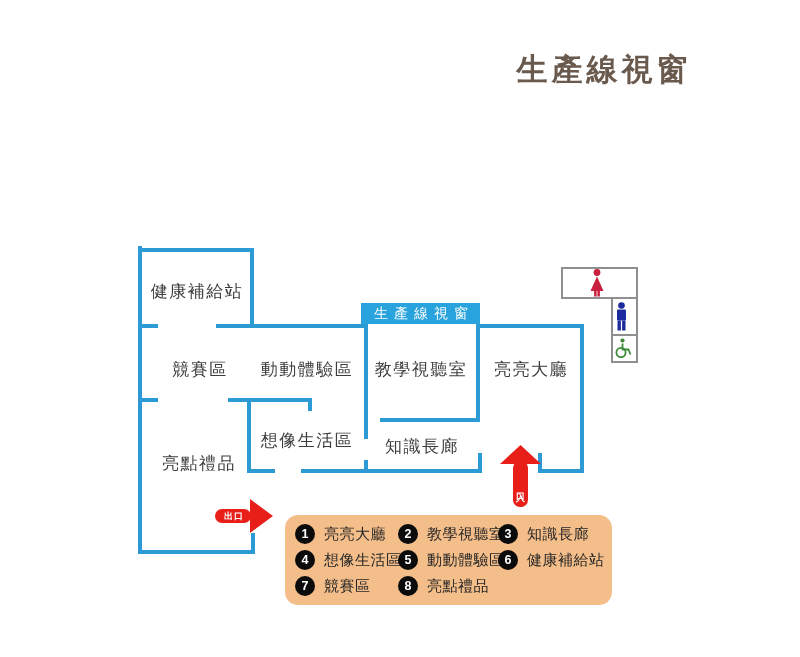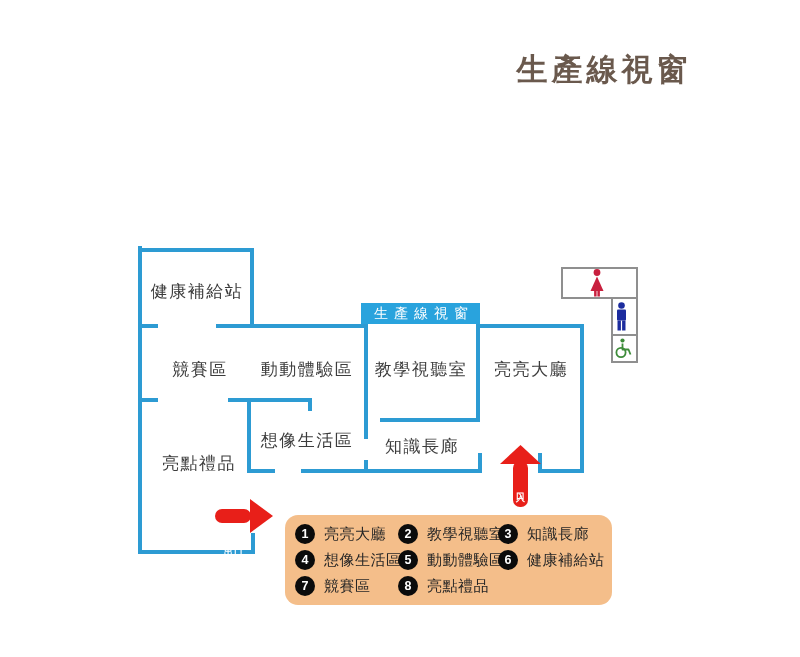--- a/index.html
+++ b/index.html
@@ -16,21 +16,21 @@
     position:absolute;transform:translate(-50%,-50%);
     font-size:17px;color:#3C3C3C;letter-spacing:1.5px;white-space:nowrap;font-weight:500;
   }
   .bar-label{
     position:absolute;left:421px;top:314px;transform:translate(-50%,-50%);
     font-size:14px;color:#ffffff;letter-spacing:6px;white-space:nowrap;font-weight:normal;
     padding-left:6px; 
   }
   .exit-label{
     position:absolute;left:234px;top:516px;transform:translate(-50%,-50%);
-    font-size:9px;color:#ffffff;font-weight:bold;letter-spacing:1px;white-space:nowrap;margin-top:36px;
+    font-size:9px;color:#ffffff;font-weight:bold;letter-spacing:1px;white-space:nowrap;
   }
   .entrance-label{
     position:absolute;left:520px;top:486px;transform:translate(-50%,-50%);
     font-size:9px;color:#ffffff;font-weight:bold;white-space:nowrap;
     writing-mode:vertical-rl;letter-spacing:1px;
   }
   .legend{
     position:absolute;left:285px;top:515px;width:327px;height:90px;
     background:#F4BE8A;border-radius:13px;
   }

